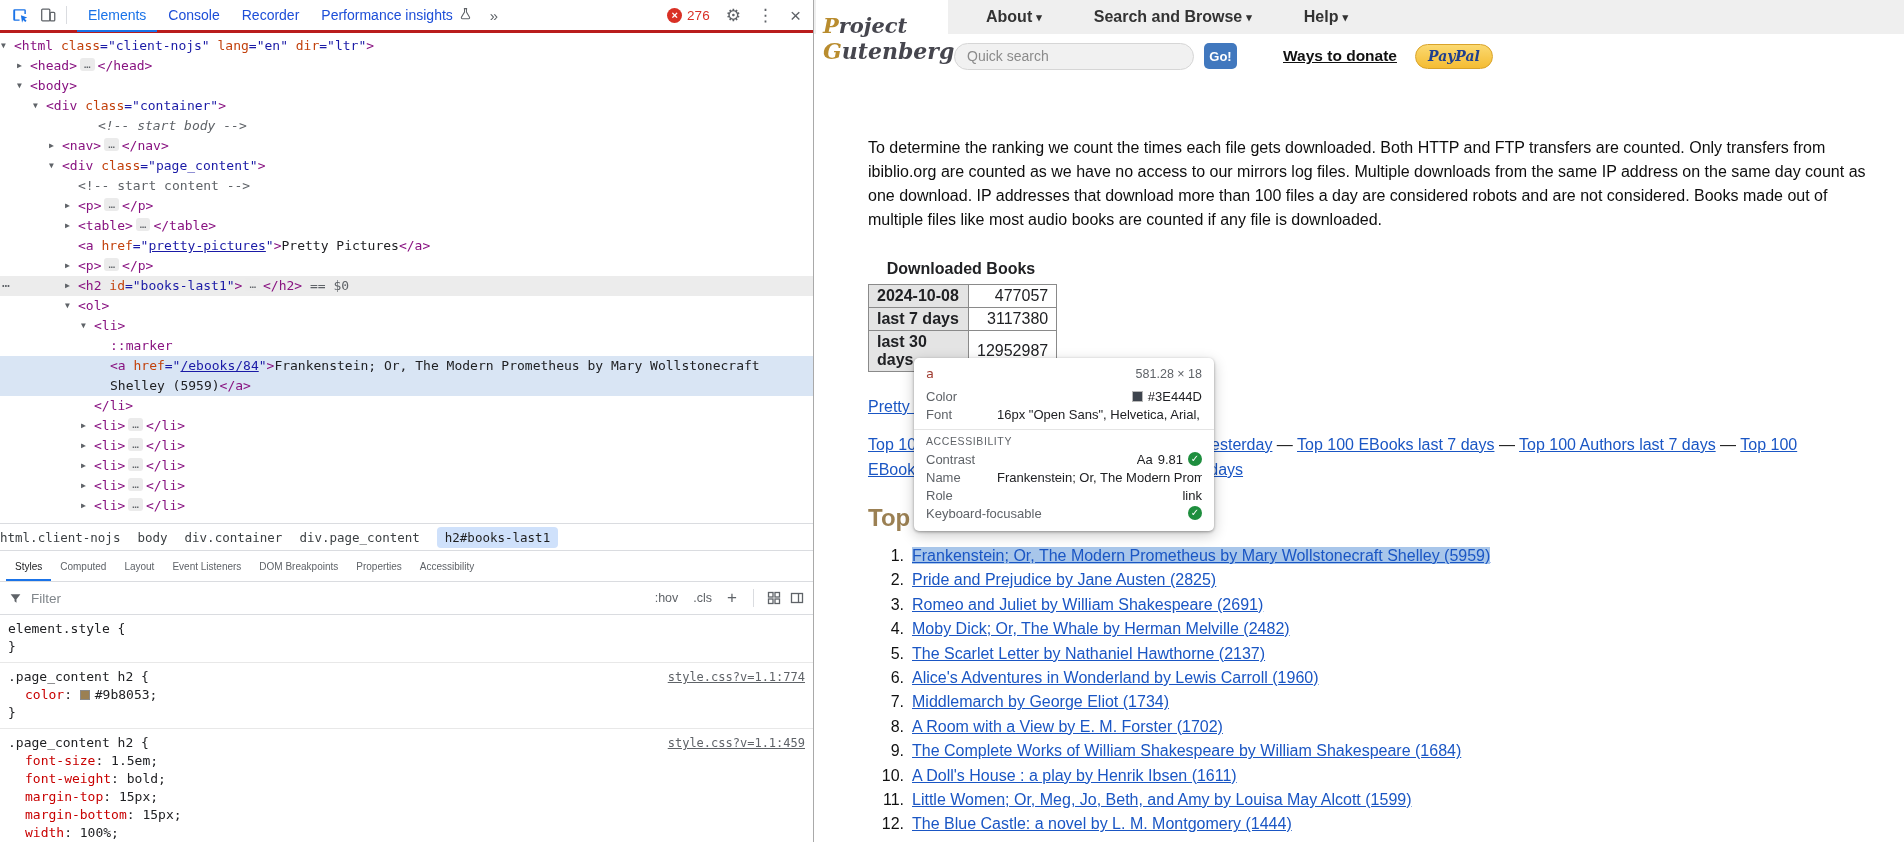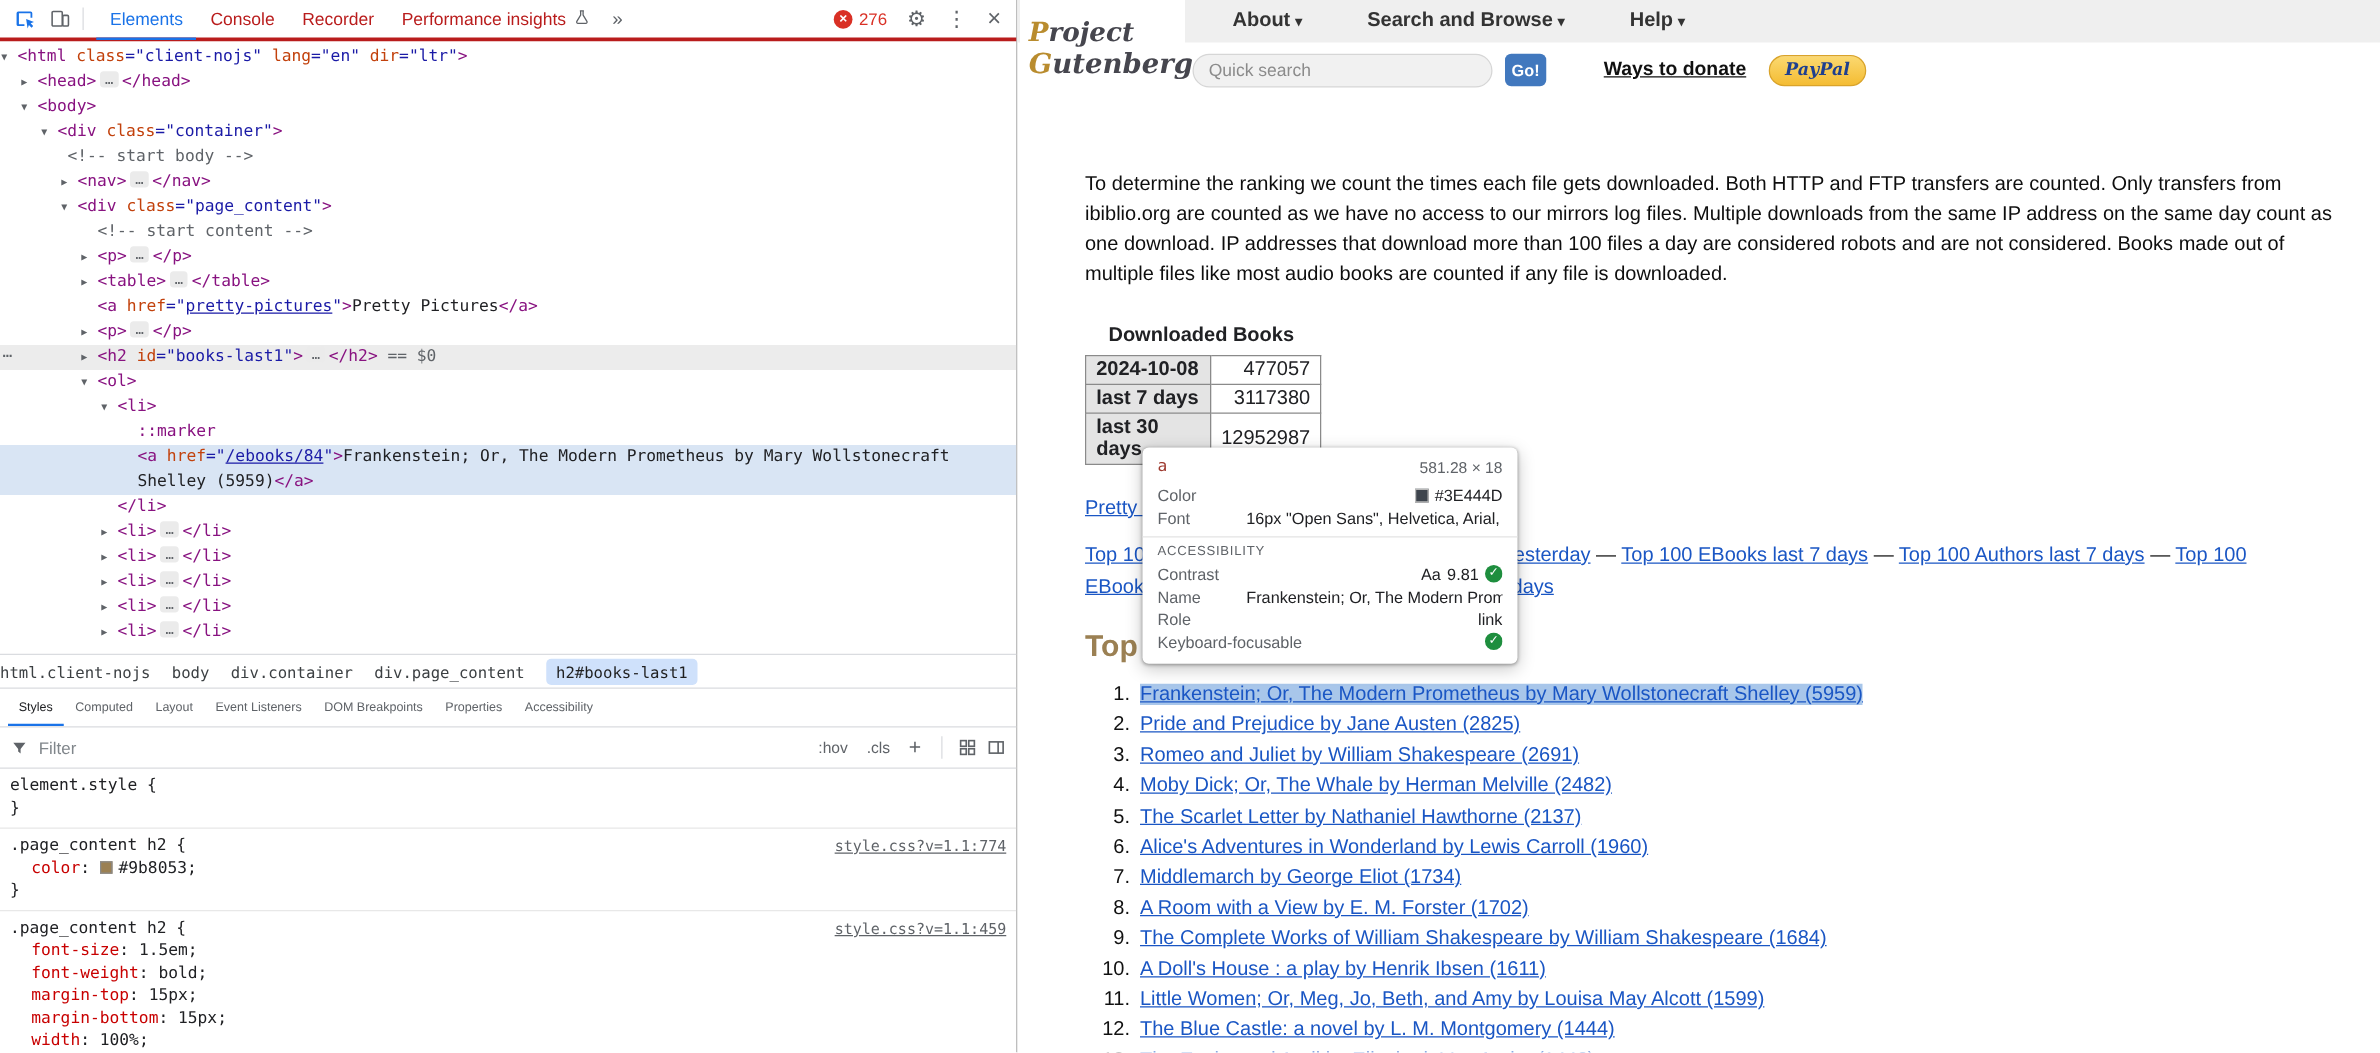--- a/index.html
+++ b/index.html
@@ -14,21 +14,21 @@
   
   #devtools {
     width: 814px; min-width: 814px; height: 842px;
     border-right: 1px solid #a9a9a9; background: #fff;
     display: flex; flex-direction: column;
   }
   .dt-toolbar { height: 33px; min-height: 33px; display: flex; align-items: center; border-bottom: 3px solid #b91c1c; padding: 0 6px; flex: none; }
   .dt-iconbtn { width: 28px; height: 28px; display: flex; align-items: center; justify-content: center; }
   .dt-sep { width: 1px; height: 18px; background: #dadce0; margin: 0 4px; flex: none; }
   .dt-tabs { display: flex; align-items: stretch; height: 33px; margin-left: 6px; }
-  .dt-tab { display: flex; align-items: center; gap: 6px; padding: 0 11px; font-size: 14px; color: #b91c1c; white-space: nowrap; }
+  .dt-tab { display: flex; align-items: center; gap: 6px; padding: 0 11px; font-size: 14px; color: #1d4ed8; white-space: nowrap; }
   .dt-tab.selected { color: #1a73e8; box-shadow: inset 0 -2px 0 #1a73e8; }
   .dt-more { color: #5f6368; font-size: 15px; padding: 0 7px; }
   .dt-right { margin-left: auto; display: flex; align-items: center; gap: 16px; padding-right: 6px; }
   .err-badge { display: flex; align-items: center; gap: 5px; color: #d93025; font-size: 13.5px; }
   .err-icon { width: 15px; height: 15px; border-radius: 50%; background: #d93025; color: #fff; font-size: 11px; line-height: 15px; text-align: center; font-weight: bold; }
   .gear-icon, .kebab-icon, .close-icon { color: #5f6368; font-size: 17px; line-height: 17px; }
   .close-icon { font-size: 19px; }
 
   .dt-tree {
     height: 490px; min-height: 490px; overflow: hidden; flex: none;
@@ -170,21 +170,21 @@
         <span class="kebab-icon">⋮</span>
         <span class="close-icon">×</span>
       </div>
     </div>
 
     <div class="dt-tree" id="dom-tree">
         <div class="tree-row" style="padding-left: 14px;"><span class="arrow" style="left: 1px;">▼</span><span class="tk-g">&lt;html </span><span class="tk-a">class</span><span class="tk-v">="client-nojs"</span><span class="tk-a"> lang</span><span class="tk-v">="en"</span><span class="tk-a"> dir</span><span class="tk-v">="ltr"</span><span class="tk-g">&gt;</span></div>
         <div class="tree-row" style="padding-left: 30px;"><span class="arrow" style="left: 17px;">▶</span><span class="tk-g">&lt;head&gt;</span><span class="tk-d">…</span><span class="tk-g">&lt;/head&gt;</span></div>
         <div class="tree-row" style="padding-left: 30px;"><span class="arrow" style="left: 17px;">▼</span><span class="tk-g">&lt;body&gt;</span></div>
         <div class="tree-row" style="padding-left: 46px;"><span class="arrow" style="left: 33px;">▼</span><span class="tk-g">&lt;div </span><span class="tk-a">class</span><span class="tk-v">="container"</span><span class="tk-g">&gt;</span></div>
-        <div class="tree-row" style="padding-left: 54px;"><span class="tk-c">&lt;!-- start body --&gt;</span></div>
+        <div class="tree-row" style="padding-left: 98px; font-style: italic;"><span class="tk-c">&lt;!-- start body --&gt;</span></div>
         <div class="tree-row" style="padding-left: 62px;"><span class="arrow" style="left: 49px;">▶</span><span class="tk-g">&lt;nav&gt;</span><span class="tk-d">…</span><span class="tk-g">&lt;/nav&gt;</span></div>
         <div class="tree-row" style="padding-left: 62px;"><span class="arrow" style="left: 49px;">▼</span><span class="tk-g">&lt;div </span><span class="tk-a">class</span><span class="tk-v">="page_content"</span><span class="tk-g">&gt;</span></div>
         <div class="tree-row" style="padding-left: 78px;"><span class="tk-c">&lt;!-- start content --&gt;</span></div>
         <div class="tree-row" style="padding-left: 78px;"><span class="arrow" style="left: 65px;">▶</span><span class="tk-g">&lt;p&gt;</span><span class="tk-d">…</span><span class="tk-g">&lt;/p&gt;</span></div>
         <div class="tree-row" style="padding-left: 78px;"><span class="arrow" style="left: 65px;">▶</span><span class="tk-g">&lt;table&gt;</span><span class="tk-d">…</span><span class="tk-g">&lt;/table&gt;</span></div>
         <div class="tree-row" style="padding-left: 78px;"><span class="tk-g">&lt;a </span><span class="tk-a">href</span><span class="tk-v">="</span><span class="tk-l">pretty-pictures</span><span class="tk-v">"</span><span class="tk-g">&gt;</span><span class="tk-t">Pretty Pictures</span><span class="tk-g">&lt;/a&gt;</span></div>
         <div class="tree-row" style="padding-left: 78px;"><span class="arrow" style="left: 65px;">▶</span><span class="tk-g">&lt;p&gt;</span><span class="tk-d">…</span><span class="tk-g">&lt;/p&gt;</span></div>
         <div class="tree-row selected" style="padding-left: 78px;"><span class="arrow" style="left: 65px;">▶</span><span class="gutter-dots">⋯</span><span class="tk-g">&lt;h2 </span><span class="tk-a">id</span><span class="tk-v">="books-last1"</span><span class="tk-g">&gt;</span><span class="tk-d">…</span><span class="tk-g">&lt;/h2&gt;</span><span class="tk-q"> == $0</span></div>
         <div class="tree-row" style="padding-left: 78px;"><span class="arrow" style="left: 65px;">▼</span><span class="tk-g">&lt;ol&gt;</span></div>
         <div class="tree-row" style="padding-left: 94px;"><span class="arrow" style="left: 81px;">▼</span><span class="tk-g">&lt;li&gt;</span></div>

